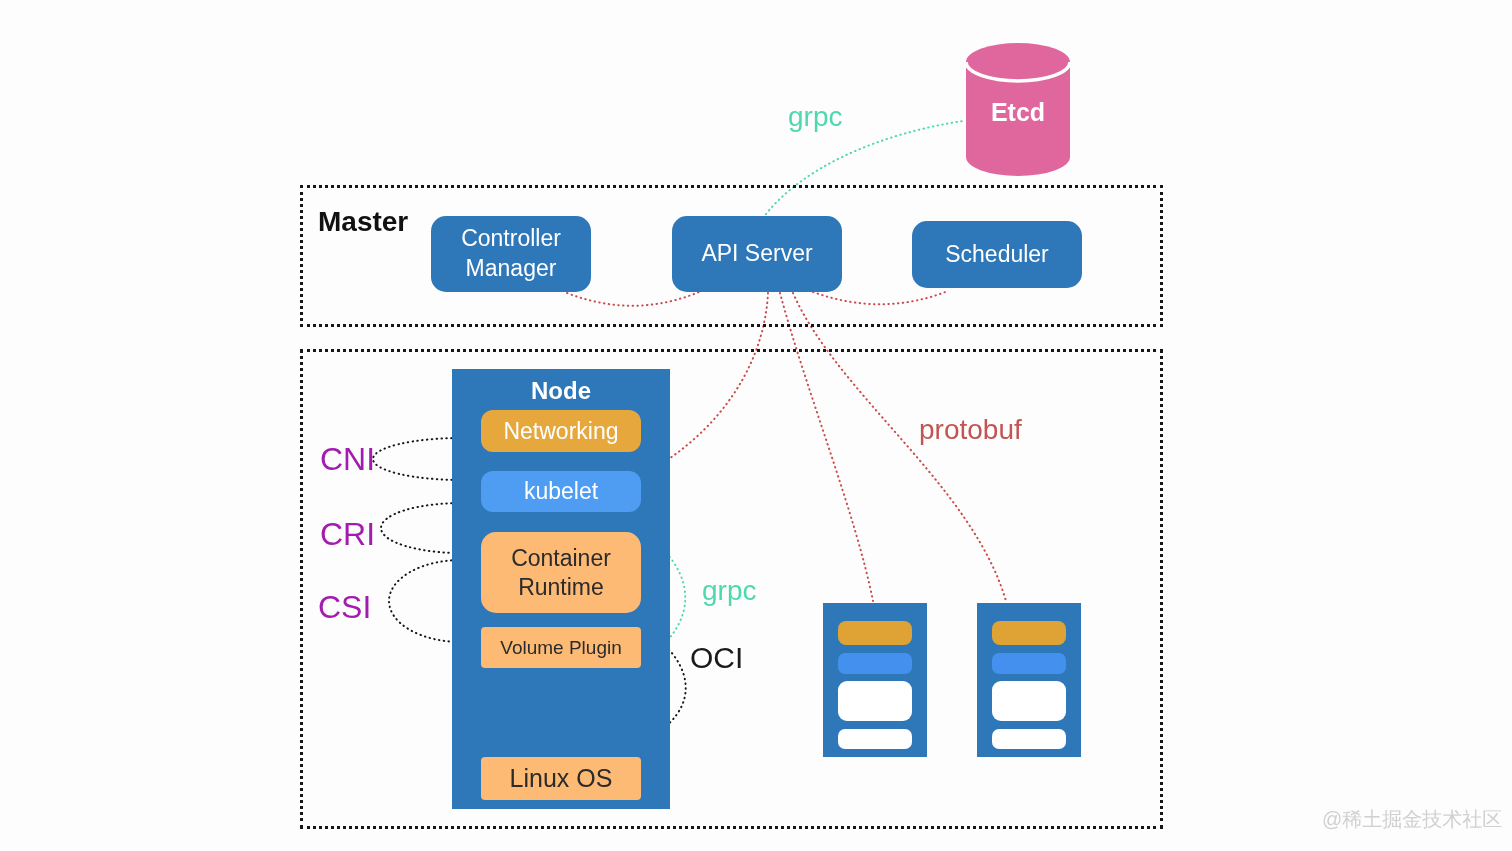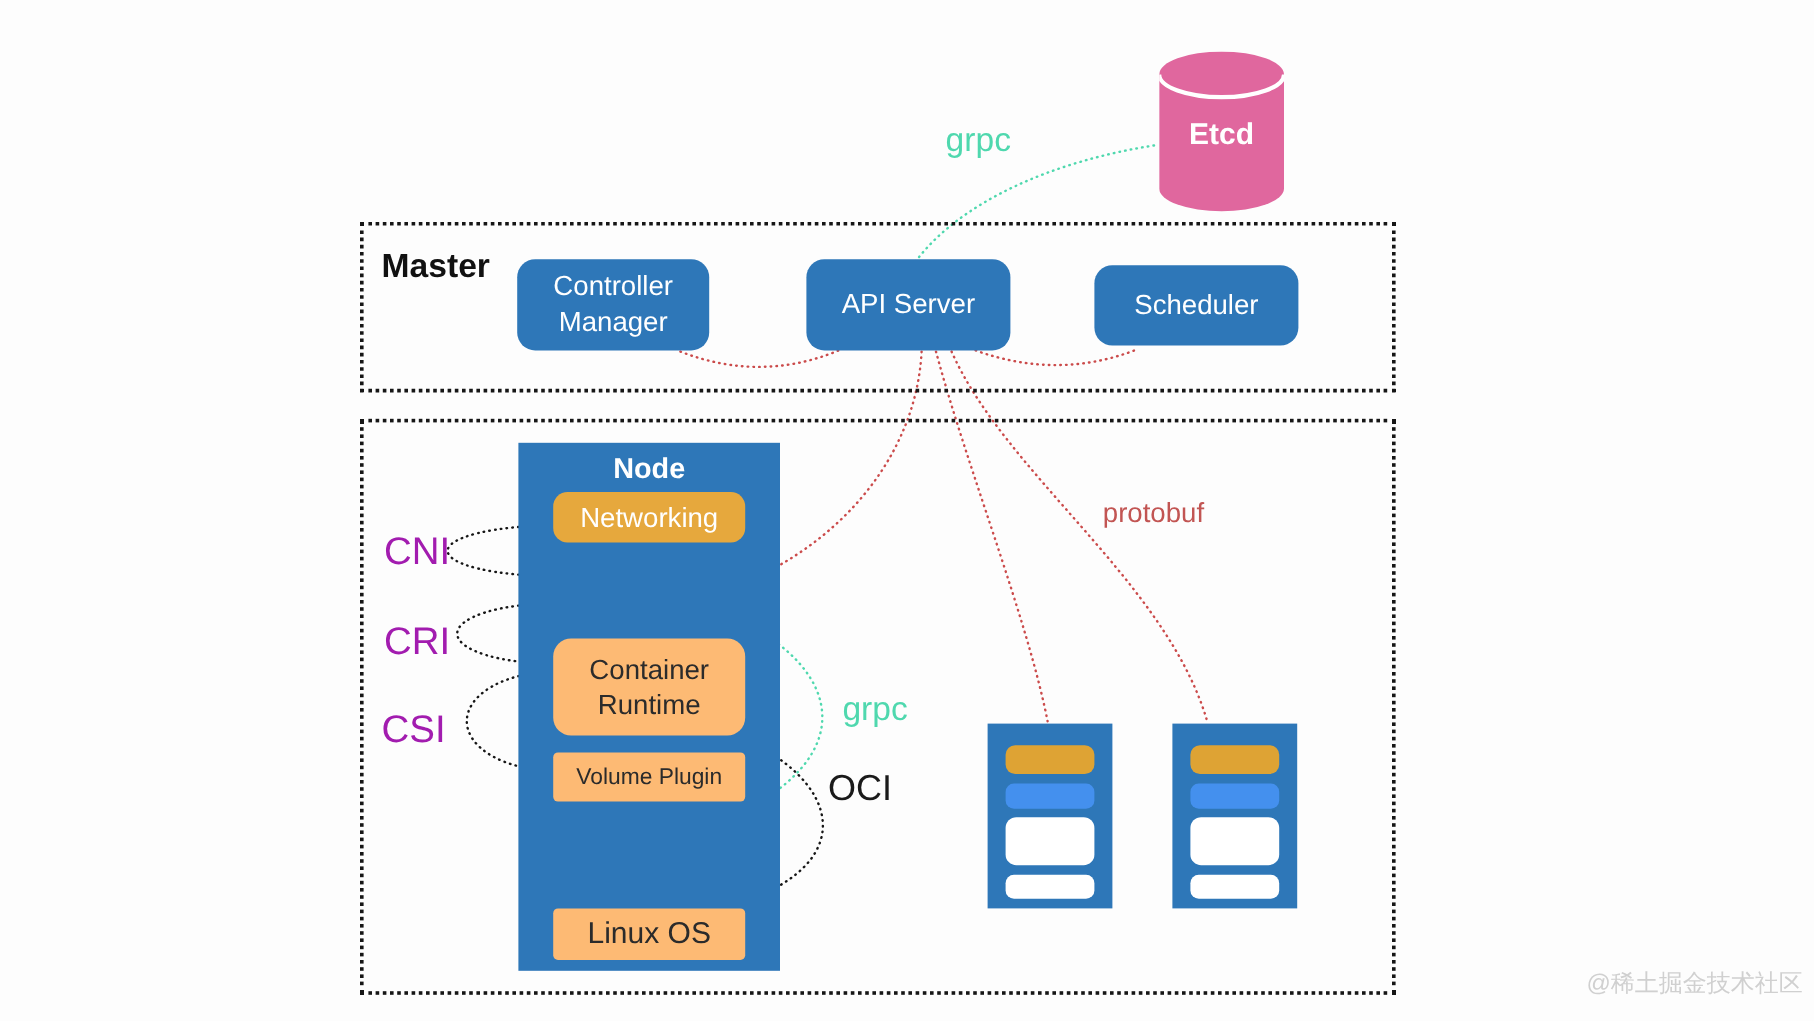--- a/index.html
+++ b/index.html
@@ -26,21 +26,21 @@
     display:flex;align-items:center;justify-content:center;text-align:center;
     line-height:1.25;
   }
   .ni-orange{background:#e6a83d;color:#fff;font-size:23px;font-weight:500;}
   .ni-lightblue{background:#4f9df3;color:#fff;font-size:23px;font-weight:500;}
   .ni-white{background:#fdba74;color:#2b2b2b;border-radius:15px;}
   
   .iface{position:absolute;color:#a21caf;font-size:32px;font-weight:500;}
   
   .lbl-teal{position:absolute;color:#4fd8ae;font-size:28px;font-weight:500;}
-  .lbl-red{position:absolute;color:#c25553;font-size:23px;font-weight:500;}
+  .lbl-red{position:absolute;color:#c25553;font-size:28px;font-weight:500;}
   .lbl-black{position:absolute;color:#1a1a1a;font-size:30px;font-weight:500;}
   .master-label{position:absolute;color:#111;font-size:28px;font-weight:700;}
   
   .etcd-wrap{position:absolute;left:966px;top:43px;width:104px;height:134px;}
   .etcd-label{
     position:absolute;left:0;top:55px;width:100%;text-align:center;
     color:#fff;font-size:25px;font-weight:700;
   }
   
   .mini-node{position:absolute;width:104px;height:154px;background:#2e77b8;}
@@ -89,23 +89,24 @@
 
   <div class="dotted-box" style="left:300px;top:185px;width:857px;height:136px;"></div>
   <div class="master-label" style="left:318px;top:206px;">Master</div>
 
   <div class="comp" style="left:431px;top:216px;width:160px;height:76px;">Controller Manager</div>
   <div class="comp" style="left:672px;top:216px;width:170px;height:76px;">API Server</div>
   <div class="comp" style="left:912px;top:221px;width:170px;height:67px;">Scheduler</div>
 
   <div class="dotted-box" style="left:300px;top:349px;width:857px;height:474px;"></div>
 
-  <div class="node-panel" style="left:432px;top:369px;width:218px;height:440px;">
+  <div class="node-panel" style="left:452px;top:369px;width:218px;height:440px;">
     <div class="node-title">Node</div>
     <div class="node-item ni-orange" style="top:41px;height:42px;">Networking</div>
+    <div class="node-item ni-lightblue" style="top:102px;height:41px;">kubelet</div>
     <div class="node-item ni-white" style="top:163px;height:81px;font-size:23px;">Container Runtime</div>
     <div class="node-item ni-white" style="top:258px;height:41px;font-size:19px;border-radius:4px;">Volume Plugin</div>
     <div class="node-item ni-white" style="top:388px;height:43px;font-size:25px;border-radius:4px;">Linux OS</div>
   </div>
 
   <div class="iface" style="left:320px;top:441px;">CNI</div>
   <div class="iface" style="left:320px;top:516px;">CRI</div>
   <div class="iface" style="left:318px;top:589px;">CSI</div>
 
   <div class="lbl-teal" style="left:702px;top:575px;">grpc</div>

